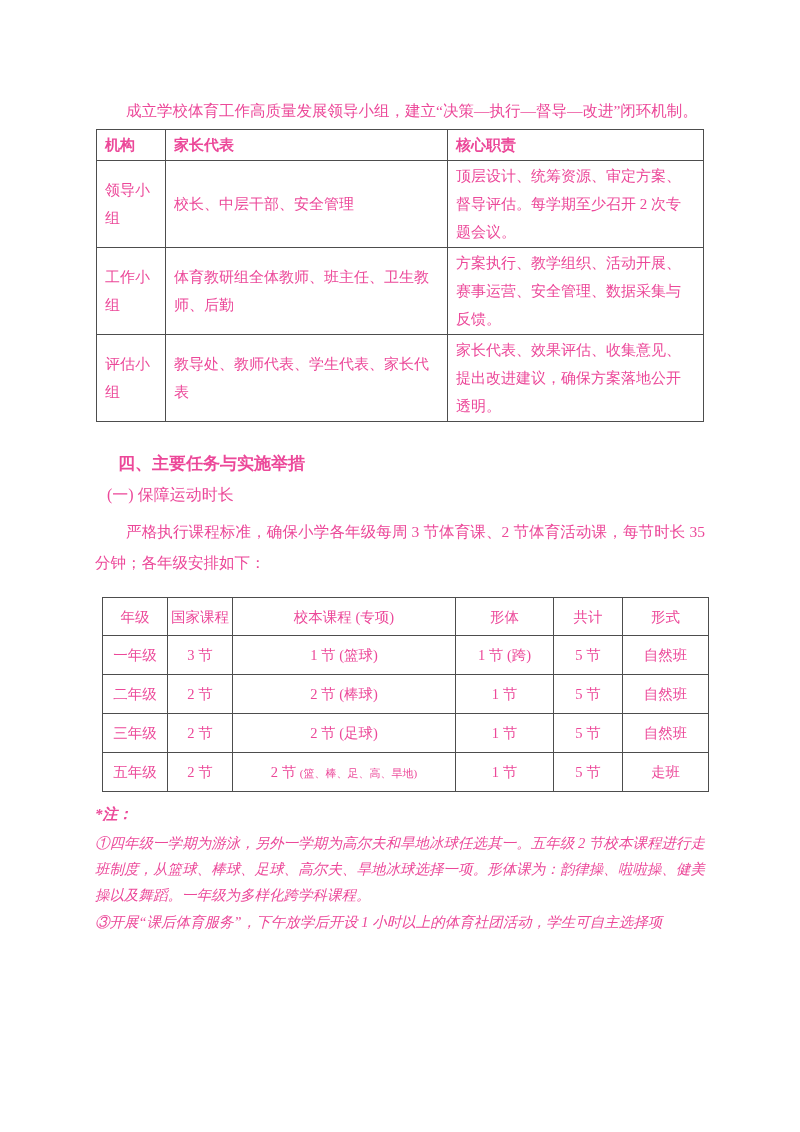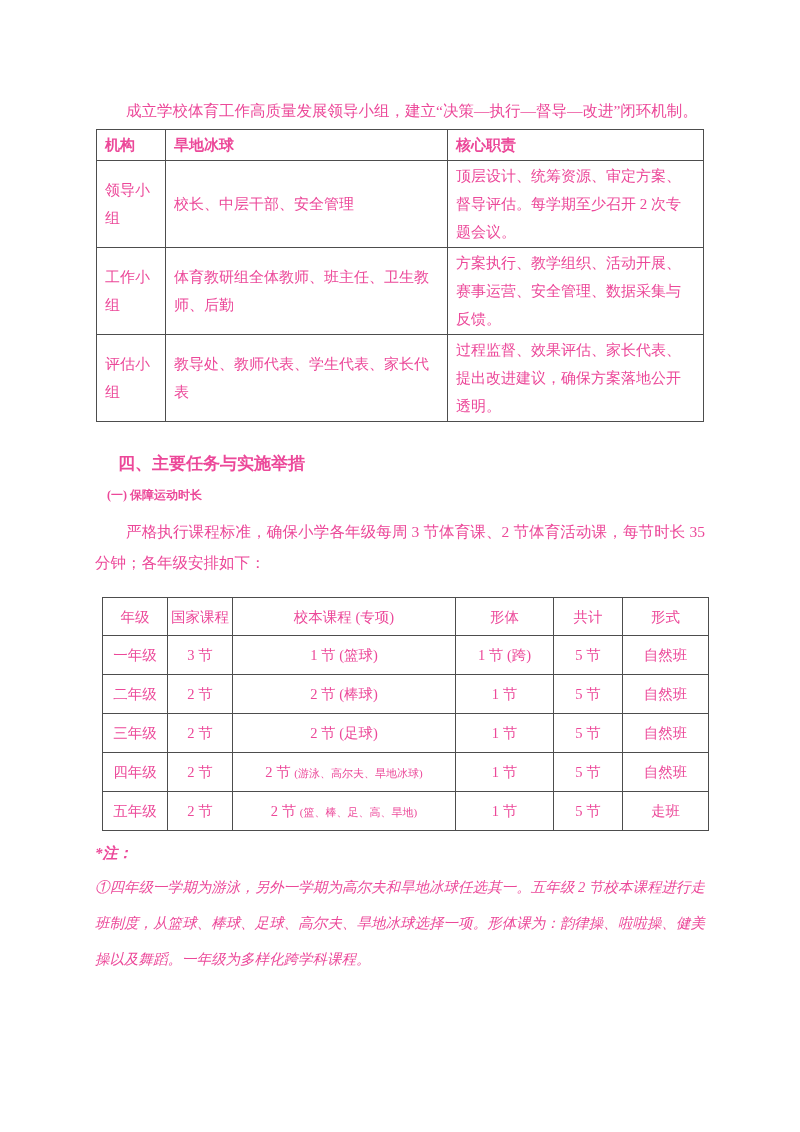--- a/index.html
+++ b/index.html
@@ -23,76 +23,76 @@
     text-align:left; vertical-align:middle; font-weight:normal;
   }
   .org-table thead tr { height:30px; }
   .org-table thead th { font-weight:bold; }
   .org-row-1 { height:83px; }
   .org-row-2 { height:57px; }
   .org-row-3 { height:55px; }
 
   
   .section-heading   { font-size:17px; font-weight:bold; margin:31px 0 0 23px; line-height:22px; }
-  .subsection-heading{ font-size:12px; font-weight:bold; margin:9px 0 10px 12px;  line-height:22px; }
+  .subsection-heading{ font-size:16px; font-weight:normal; margin:9px 0 10px 12px;  line-height:22px; }
   .schedule-para { margin-top:10px; }
 
   
   .sched-table { width:606px; margin:19px 0 0 7px; }
   .sched-table th, .sched-table td {
     font-size:14.5px; line-height:20px; padding:1px 3px;
     text-align:center; vertical-align:middle; font-weight:normal;
   }
   .sched-table thead tr { height:38px;margin-left:32px; }
   .sched-table tbody tr { height:39px;margin-left:16px; }
   .sched-small { font-size:11px; }
 
   
   .notes { margin-top:7px; font-style:italic; }
   .notes-label { font-size:15px; font-weight:bold; line-height:30px; margin:0; }
   .note-item {
-    font-size:14.5px; line-height:36px; margin:1px 0 0 0;
+    font-size:14.5px; line-height:26px; margin:1px 0 0 0;
     text-align:justify;
   }
 </style>
 </head>
 <body>
 
 <div class="page">
 
   <p class="body-para">成立学校体育工作高质量发展领导小组，建立“决策—执行—督导—改进”闭环机制。</p>
 
   <table class="org-table">
     <colgroup>
         <col style="width:69px">
         <col style="width:282px">
         <col style="width:256px">
       </colgroup>
     <thead>
       <tr>
         <th>机构</th>
-        <th>旱地冰球</th>
+        <th>家长代表</th>
         <th>核心职责</th>
       </tr>
     </thead>
     <tbody>
       <tr class="org-row-1">
         <td>领导小组</td>
         <td>校长、中层干部、安全管理</td>
         <td>顶层设计、统筹资源、审定方案、督导评估。每学期至少召开 2 次专题会议。</td>
       </tr>
       <tr class="org-row-2">
         <td>工作小组</td>
         <td>体育教研组全体教师、班主任、卫生教师、后勤</td>
         <td>方案执行、教学组织、活动开展、赛事运营、安全管理、数据采集与反馈。</td>
       </tr>
       <tr class="org-row-3">
         <td>评估小组</td>
         <td>教导处、教师代表、学生代表、家长代表</td>
-        <td>过程监督、效果评估、家长代表、提出改进建议，确保方案落地公开透明。</td>
+        <td>家长代表、效果评估、收集意见、提出改进建议，确保方案落地公开透明。</td>
       </tr>
     </tbody>
   </table>
 
   <h2 class="section-heading">四、主要任务与实施举措</h2>
   <h3 class="subsection-heading">(一) 保障运动时长</h3>
 
   <p class="body-para schedule-para">严格执行课程标准，确保小学各年级每周 3 节体育课、2 节体育活动课，每节时长 35 分钟；各年级安排如下：</p>
 
   <table class="sched-table">
@@ -133,36 +133,29 @@
       </tr>
       <tr>
         <td>三年级</td>
         <td>2 节</td>
         <td><span>2 节 (足球)</span><span class="sched-small"></span></td>
         <td>1 节</td>
         <td>5 节</td>
         <td>自然班</td>
       </tr>
       <tr>
-        <td>四年级</td>
-        <td>2 节</td>
-        <td><span>2 节 </span><span class="sched-small">(游泳、高尔夫、旱地冰球)</span></td>
-        <td>1 节</td>
-        <td>5 节</td>
-        <td>自然班</td>
-      </tr>
-      <tr>
         <td>五年级</td>
         <td>2 节</td>
         <td><span>2 节 </span><span class="sched-small">(篮、棒、足、高、旱地)</span></td>
         <td>1 节</td>
         <td>5 节</td>
         <td>走班</td>
       </tr>
     </tbody>
   </table>
 
   <div class="notes">
     <p class="notes-label">*注：</p>
     <p class="note-item">①四年级一学期为游泳，另外一学期为高尔夫和旱地冰球任选其一。五年级 2 节校本课程进行走班制度，从篮球、棒球、足球、高尔夫、旱地冰球选择一项。形体课为：韵律操、啦啦操、健美操以及舞蹈。一年级为多样化跨学科课程。</p>
+    <p class="note-item">③开展“课后体育服务”，下午放学后开设 1 小时以上的体育社团活动，学生可自主选择项</p>
   </div>
 
 </div>
 
 </body></html>

